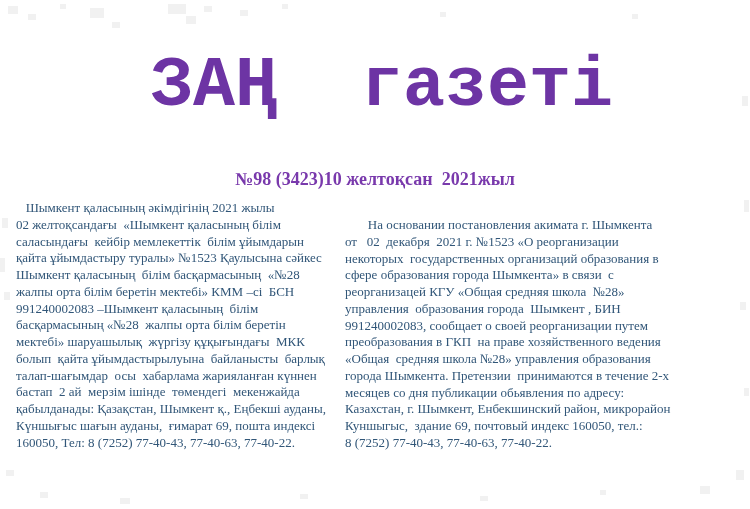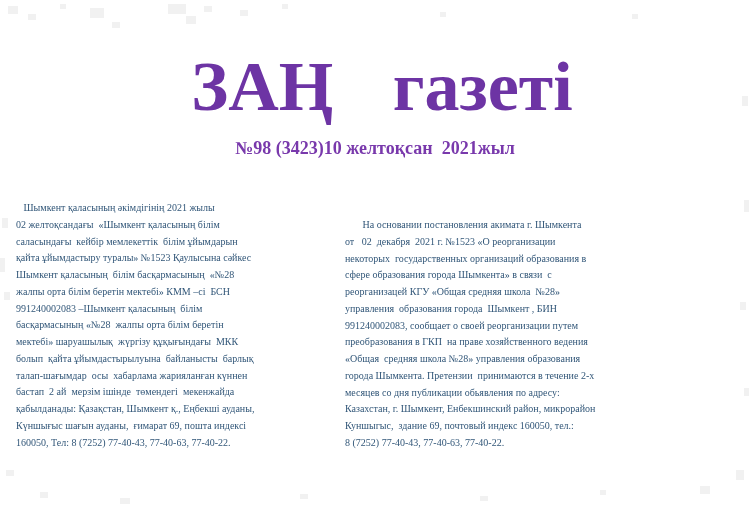--- a/index.html
+++ b/index.html
@@ -24,38 +24,39 @@
     text-align: center;
     color: #6d34a4;
     font-weight: bold;
     font-size: 70px;
     line-height: 1.1;
     letter-spacing: 0px;
     word-spacing: 42px;
     padding-left: 14px;
     box-sizing: border-box;
     white-space: pre;
+    font-family: Liberation Mono, monospace;
   }
   .issue-line {
     position: absolute;
-    top: 138px;
+    top: 169px;
     left: 0;
     width: 100%;
     text-align: center;
     color: #7939ac;
     font-weight: bold;
     font-size: 18px;
     line-height: 1.2;
     white-space: pre-wrap;
   }
   .column {
     position: absolute;
     top: 200px;
     color: #315678;
-    font-size: 10px;
+    font-size: 13px;
     line-height: 16.75px;
     white-space: pre-wrap;
     word-break: normal;
   }
   .column.left  { left: 16px;  width: 340px; }
   .column.right { left: 345px; width: 398px; margin-top: 17px; }
 </style>
 </head>
 <body>
 

